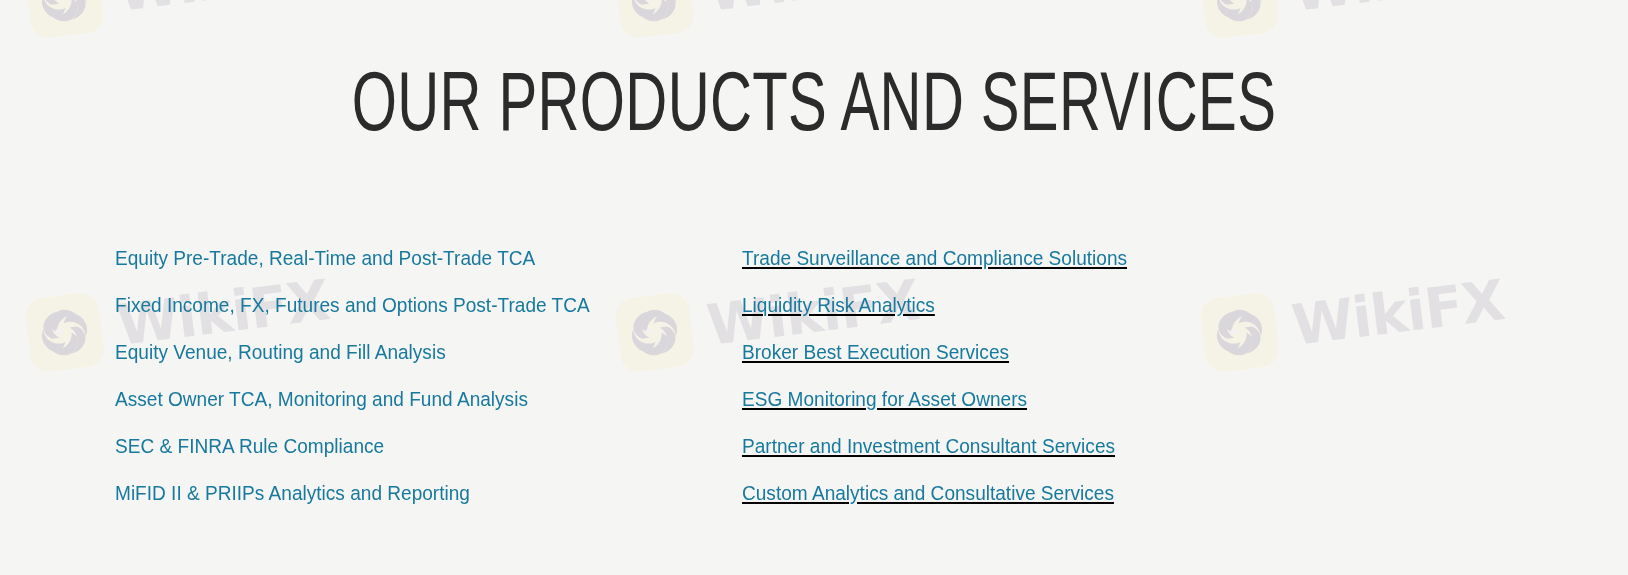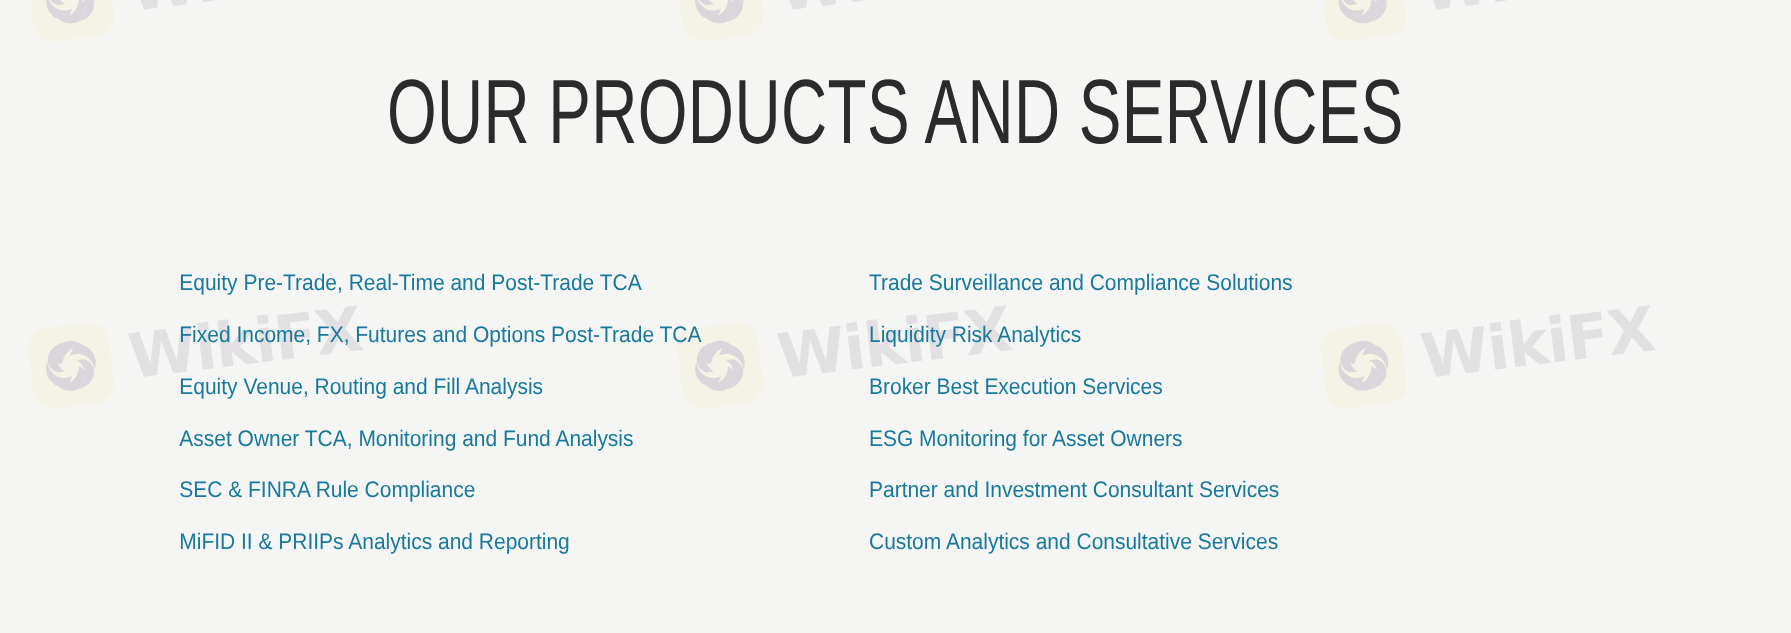--- a/index.html
+++ b/index.html
@@ -85,22 +85,22 @@
 
   #services-columns {
     position: absolute;
     top: 234px;
     left: 0;
     width: 1628px;
     display: flex;
   }
 
   .service-column { flex: 0 0 auto; }
-  .col-left  { width: 742px; padding-left: 115px; margin-left: 48px; }
-  .col-right { width: 770px; padding-left: 0px; }
+  .col-left  { width: 742px; padding-left: 115px; }
+  .col-right { width: 770px; padding-left: 0px; text-decoration: underline; }
 
   .service-link {
     display: block;
     font-family: "Liberation Sans", sans-serif;
     font-size: 20.5px;
     font-weight: normal;
     line-height: 47px;
     color: #17799d;
     text-decoration: none;
     white-space: nowrap;

